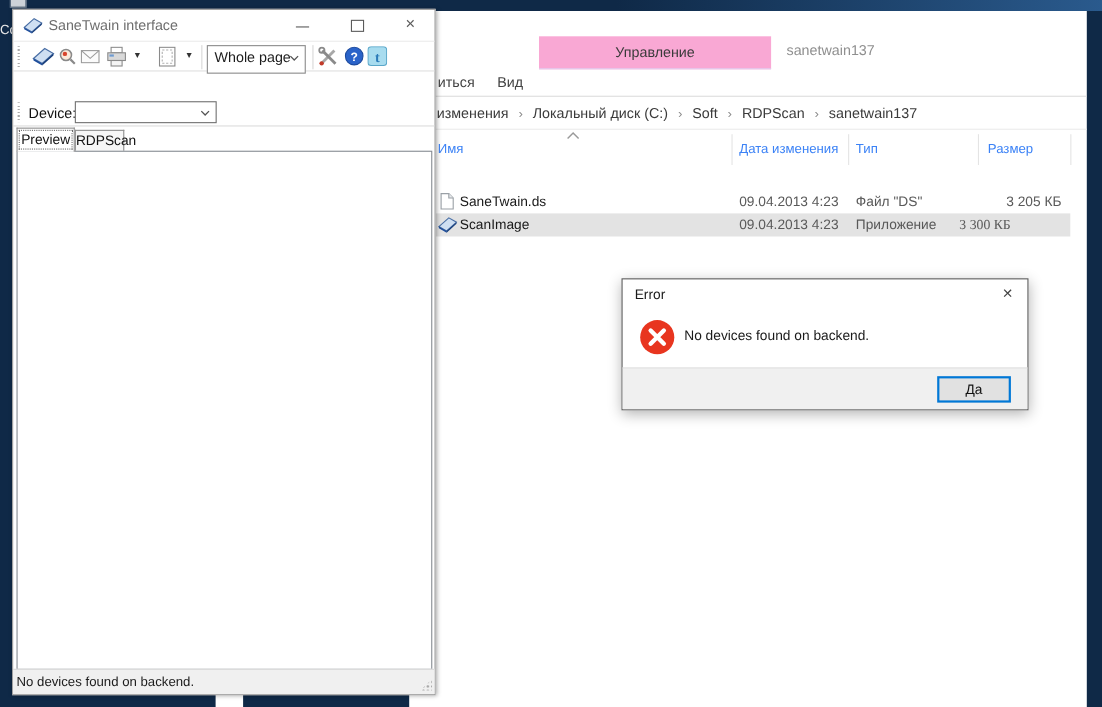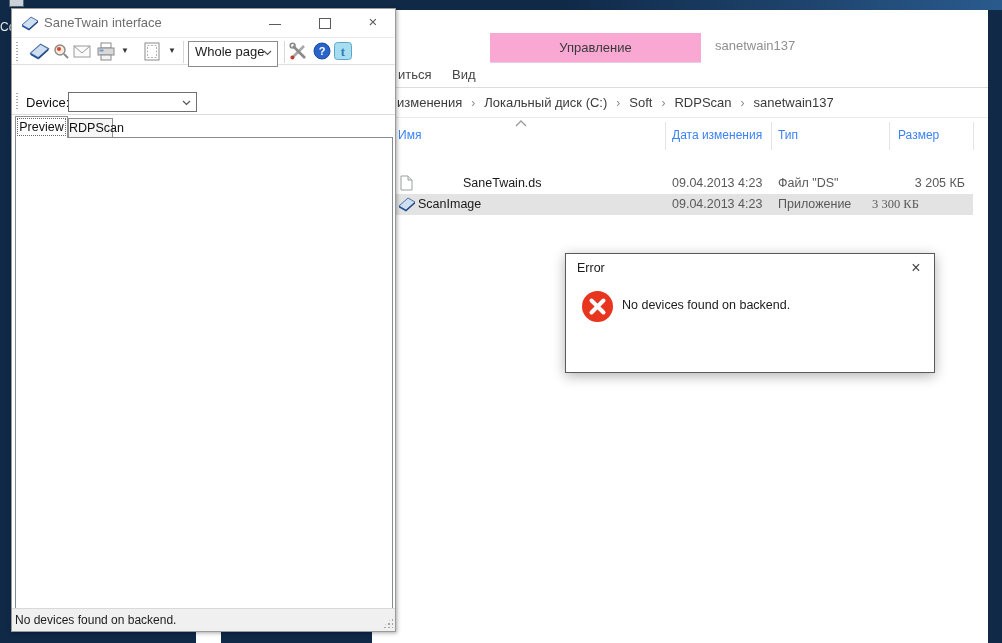--- a/index.html
+++ b/index.html
@@ -105,21 +105,21 @@
   <div class="abs vsep" style="left:399px;top:112px;height:28px;"></div>
   <div class="abs vsep" style="left:517px;top:112px;height:28px;"></div>
   <div class="abs vsep" style="left:601px;top:112px;height:28px;"></div>
 
 
   <div class="abs frow" style="left:24px;top:163px;width:577px;">
     <svg class="abs" style="left:4px;top:2px;" width="13" height="16" viewBox="0 0 13 16">
       <path d="M1,1 h7 l4,4 v10 H1 z" fill="#fff" stroke="#9aa0a6" stroke-width="1"></path>
       <path d="M8,1 v4 h4" fill="#e8eaed" stroke="#9aa0a6" stroke-width="1"></path>
     </svg>
-    <span class="fname abs" style="left:22px;margin-left:45px;">SaneTwain.ds</span>
+    <span class="fname abs" style="left:22px;">SaneTwain.ds</span>
     <span class="fcell" style="left:276px;">09.04.2013 4:23</span>
     <span class="fcell" style="left:382px;">Файл "DS"</span>
     <span class="fcell" style="left:430px;width:139px;text-align:right;">3 205 КБ</span>
   </div>
 
   <div class="abs frow sel" style="left:24px;top:184px;width:577px;">
     <svg class="abs" style="left:2px;top:3px;" width="18" height="15" viewBox="0 0 18 15">
       <polygon points="1,9 10,1 17,5 8,13" fill="#cfdff2" stroke="#4a6fa5" stroke-width="1"></polygon>
       <polygon points="1,9 8,13 8,14.5 1,10.5" fill="#1f4e9c"></polygon>
       <polygon points="8,13 17,5 17,6.5 8,14.5" fill="#173d7a"></polygon>
@@ -244,13 +244,18 @@
   <div class="abs dlg-close" style="right:3px;top:0;">
     <span>×</span>
   </div>
 
   <svg class="abs" style="left:15px;top:36px;" width="33" height="33" viewBox="0 0 33 33">
     <circle cx="16.5" cy="16.5" r="15.5" fill="#e8351f"></circle>
     <path d="M10.5,10.5 L22.5,22.5 M22.5,10.5 L10.5,22.5" stroke="#fff" stroke-width="4" stroke-linecap="round"></path>
   </svg>
   <div class="abs dlg-msg" style="left:56px;top:44px;">No devices found on backend.</div>
 
+  <div class="abs dlg-footer" style="left:0;bottom:0;width:100%;height:38px;box-sizing:border-box;">
+    <div class="abs btn-default" style="right:15px;top:7px;width:67px;height:24px;">
+      <span>Да</span>
+    </div>
+  </div>
 </div>
 
 </body></html>

